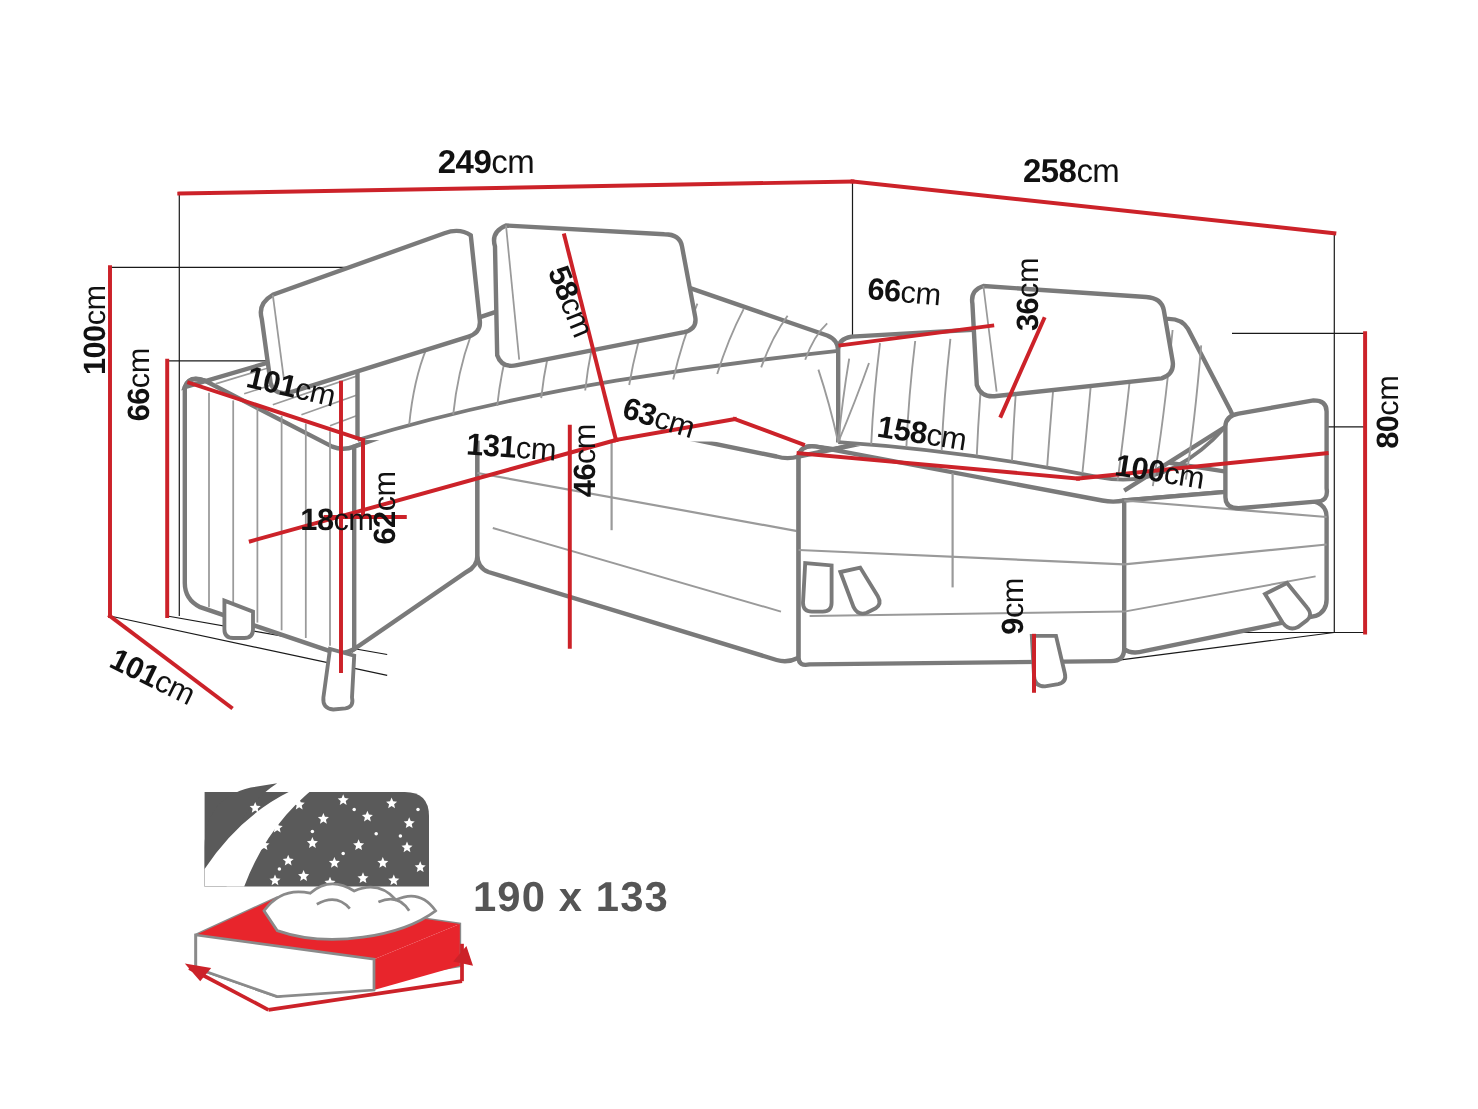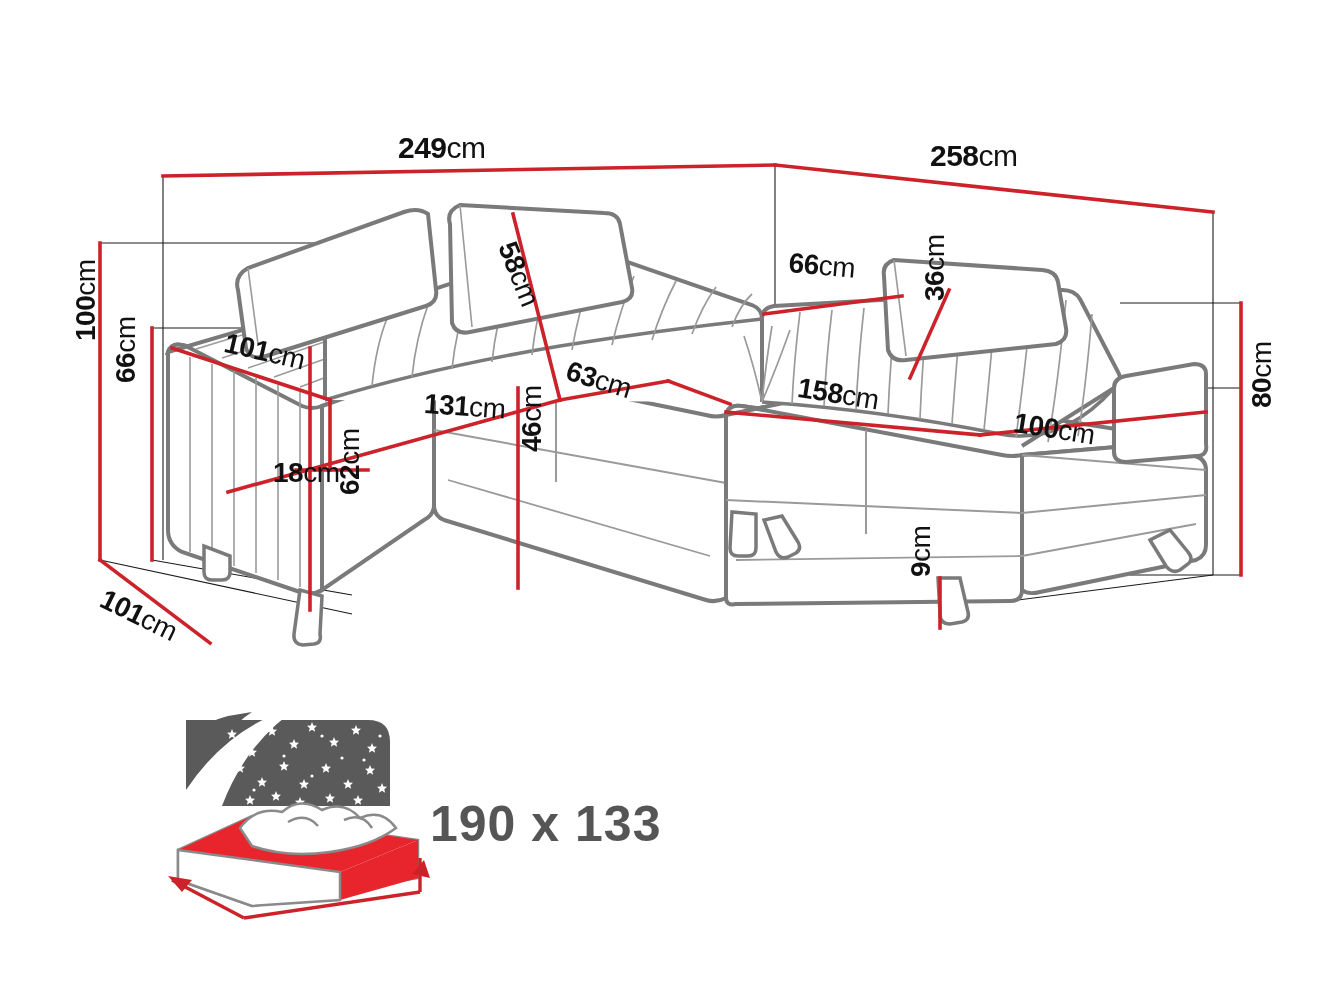--- a/index.html
+++ b/index.html
@@ -375,15 +375,15 @@
   </div>
 
   <div class="dim-label" style="left:1016px; top:409px; font-size:28px; transform:rotate(9deg); transform-origin:0 0;">
     <span class="num">100</span><span class="unit">cm</span>
   </div>
 
   <div class="dim-label" style="left:907px; top:577px; font-size:28px; transform:rotate(-90deg); transform-origin:0 0;">
     <span class="num">9</span><span class="unit">cm</span>
   </div>
 
-  <div class="bed-size-label" style="left:430px; top:795px; font-size:50px;">190 x 133</div>
+  <div class="bed-size-label" style="left:430px; top:795px; font-size:38px;">190 x 133</div>
 
 </div>
 
 </body></html>

